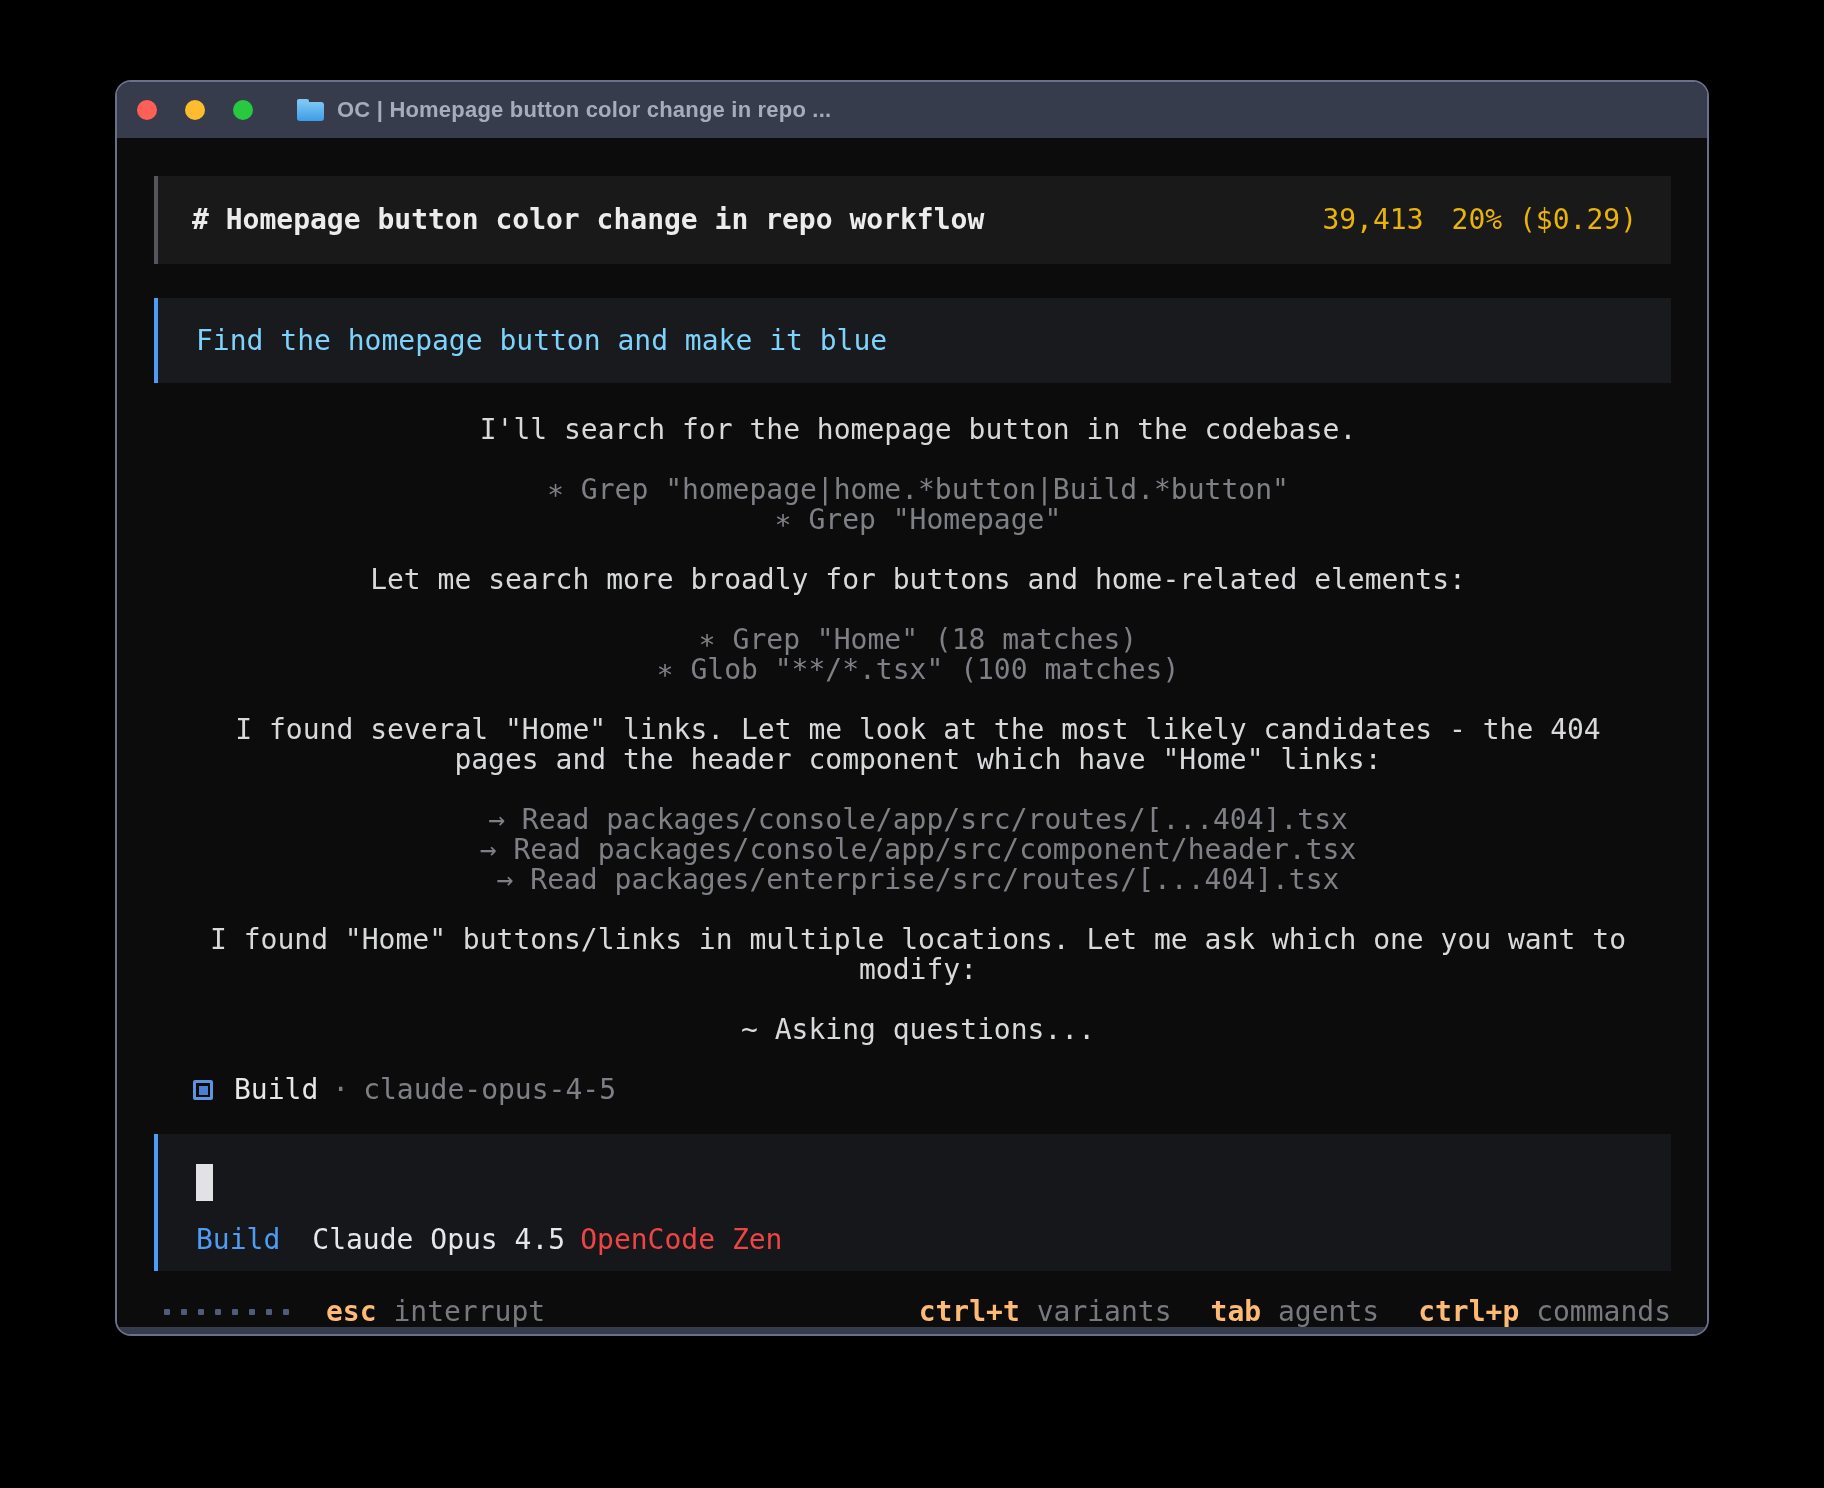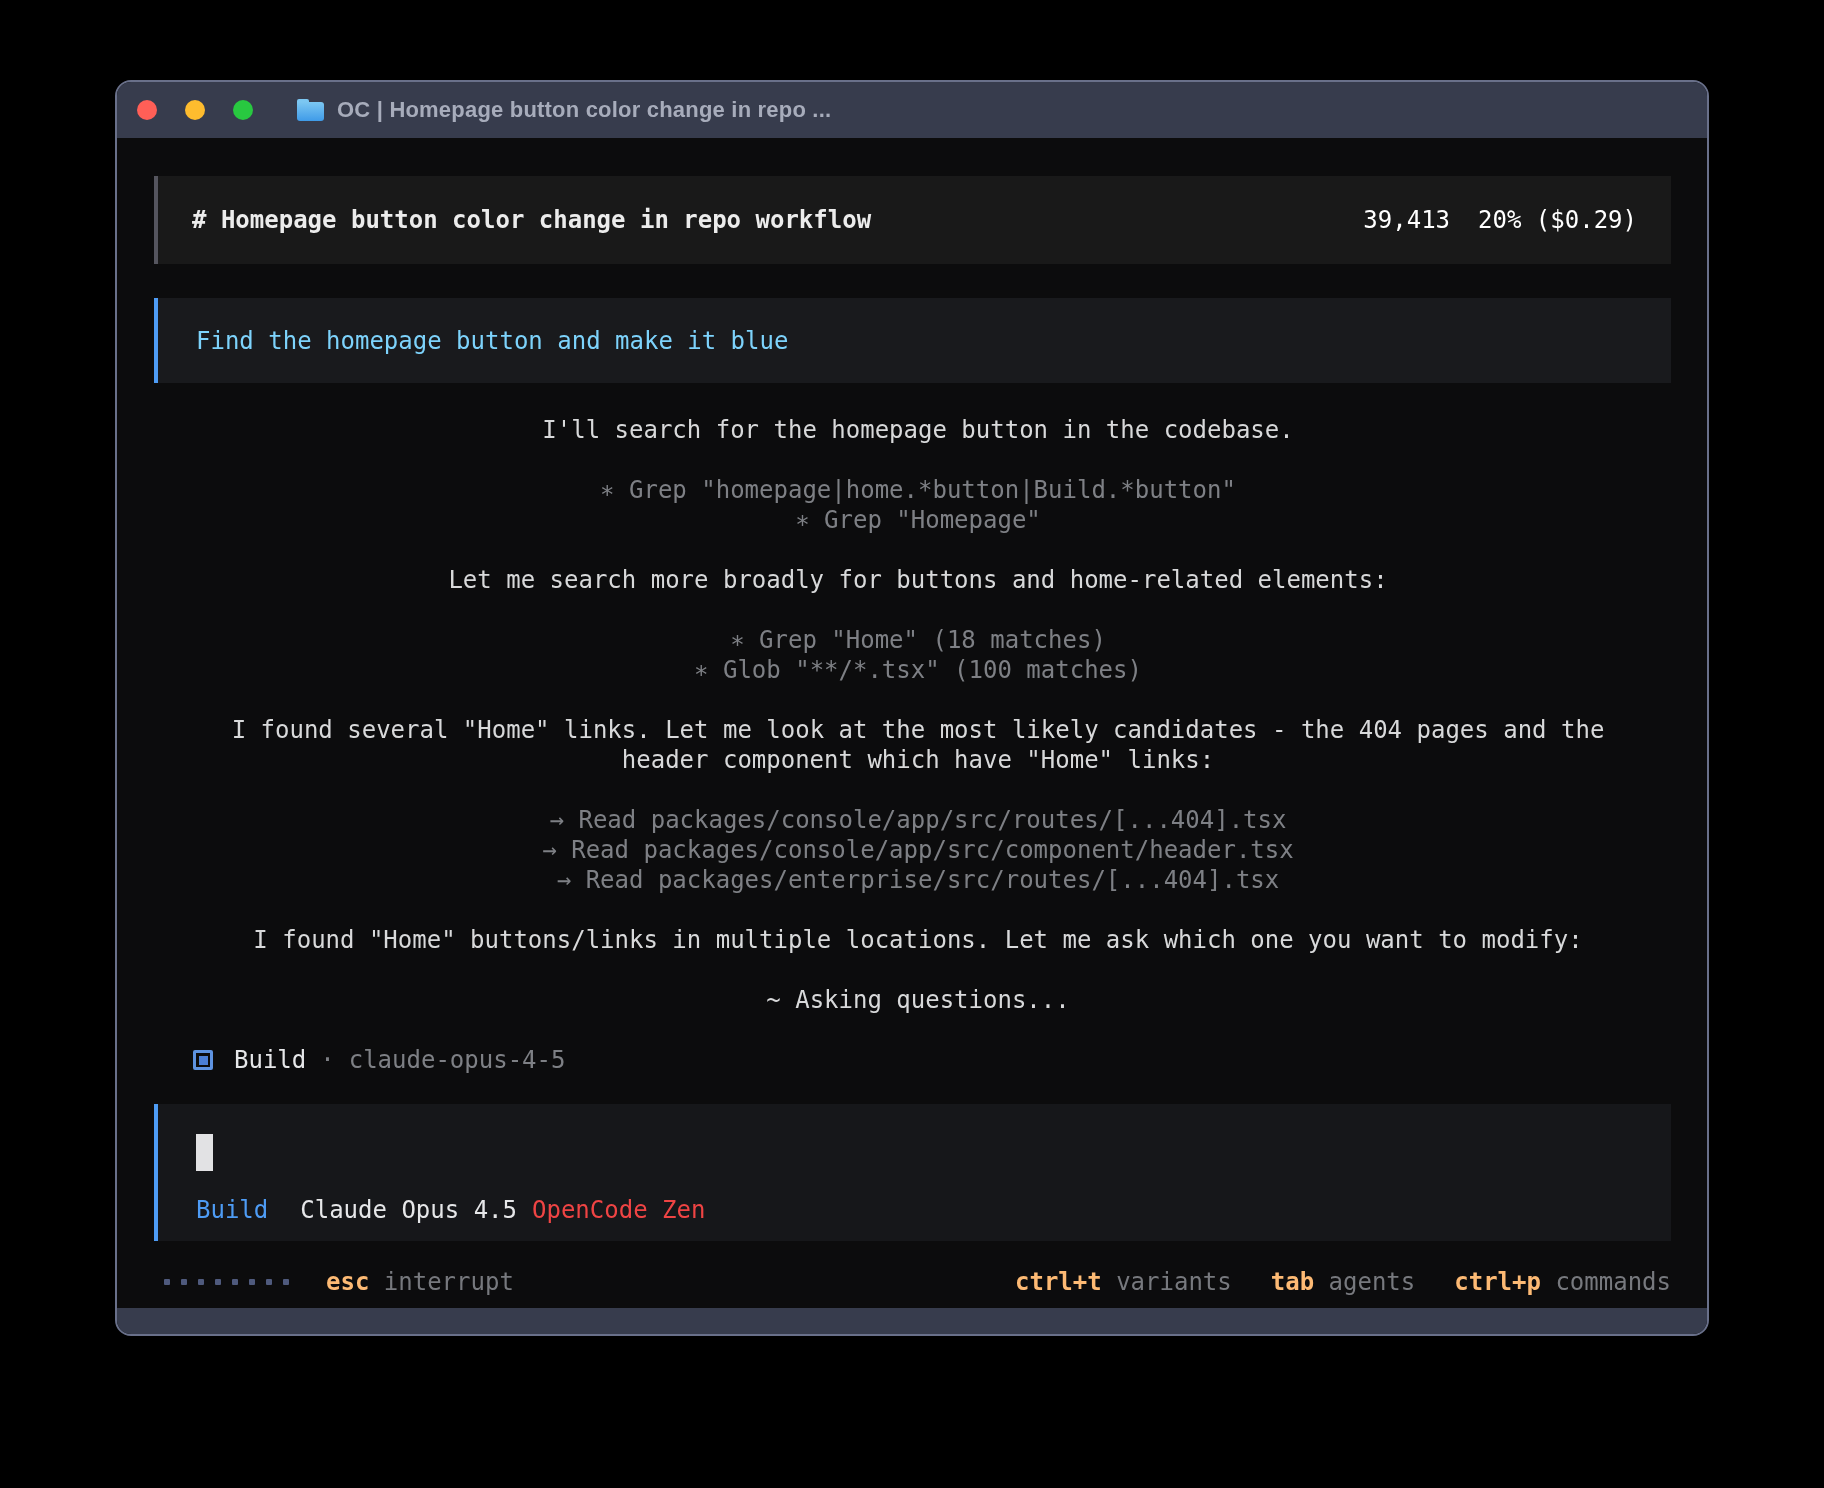--- a/index.html
+++ b/index.html
@@ -20,27 +20,27 @@
   .light.red{ background:#ff5f57; } .light.yellow{ background:#febc2e; } .light.green{ background:#28c840; }
   .titlegroup { display:flex; align-items:center; margin-left:44px; gap:13px; }
   .folder { width:27px; height:22px; position:relative; }
   .folder .tab { position:absolute; top:0; left:0; width:12px; height:6px; background:#7cc7f2; border-radius:2px 2px 0 0; }
   .folder .body { position:absolute; top:3px; left:0; width:27px; height:19px;
     background:linear-gradient(#7cc7f2,#3f9be8); border-radius:3px; }
   .titletext { font-family:"Liberation Sans", sans-serif; font-weight:bold;
     font-size:22px; color:#a7acbb; letter-spacing:.2px; }
 
   .content { flex:1; background:#0c0c0d; padding:38px 36px 0 37px;
-    display:flex; flex-direction:column; color:#d8d9da; font-size:24px; line-height:30px; }
+    display:flex; flex-direction:column; color:#d8d9da; font-size:28px; line-height:30px; }
 
   .panel { border-left:4px solid #55555e; background:#191919; }
   .header-panel { height:88px; display:flex; align-items:center;
     justify-content:space-between; padding:0 34px; margin-bottom:34px; }
   .header-title { font-weight:bold; color:#ececec; }
-  .header-stats { color:#ffffff; display:flex; gap:28px; }
+  .header-stats { color:#eab308; display:flex; gap:28px; }
 
   .user-panel { height:85px; display:flex; align-items:center; padding:0 38px;
     background:#191a1d; border-left-color:#4e9cf5; margin-bottom:32px; color:#7dd3fc; }
 
   .chat { padding-left:39px; width:1490px; }
   .block { margin-bottom:30px; max-width:1450px;text-align:center; }
   .assistant { color:#d8d9da; }
   .tool { color:#7e8085; }
   .tool-line { height:30px; white-space:pre; }
 

